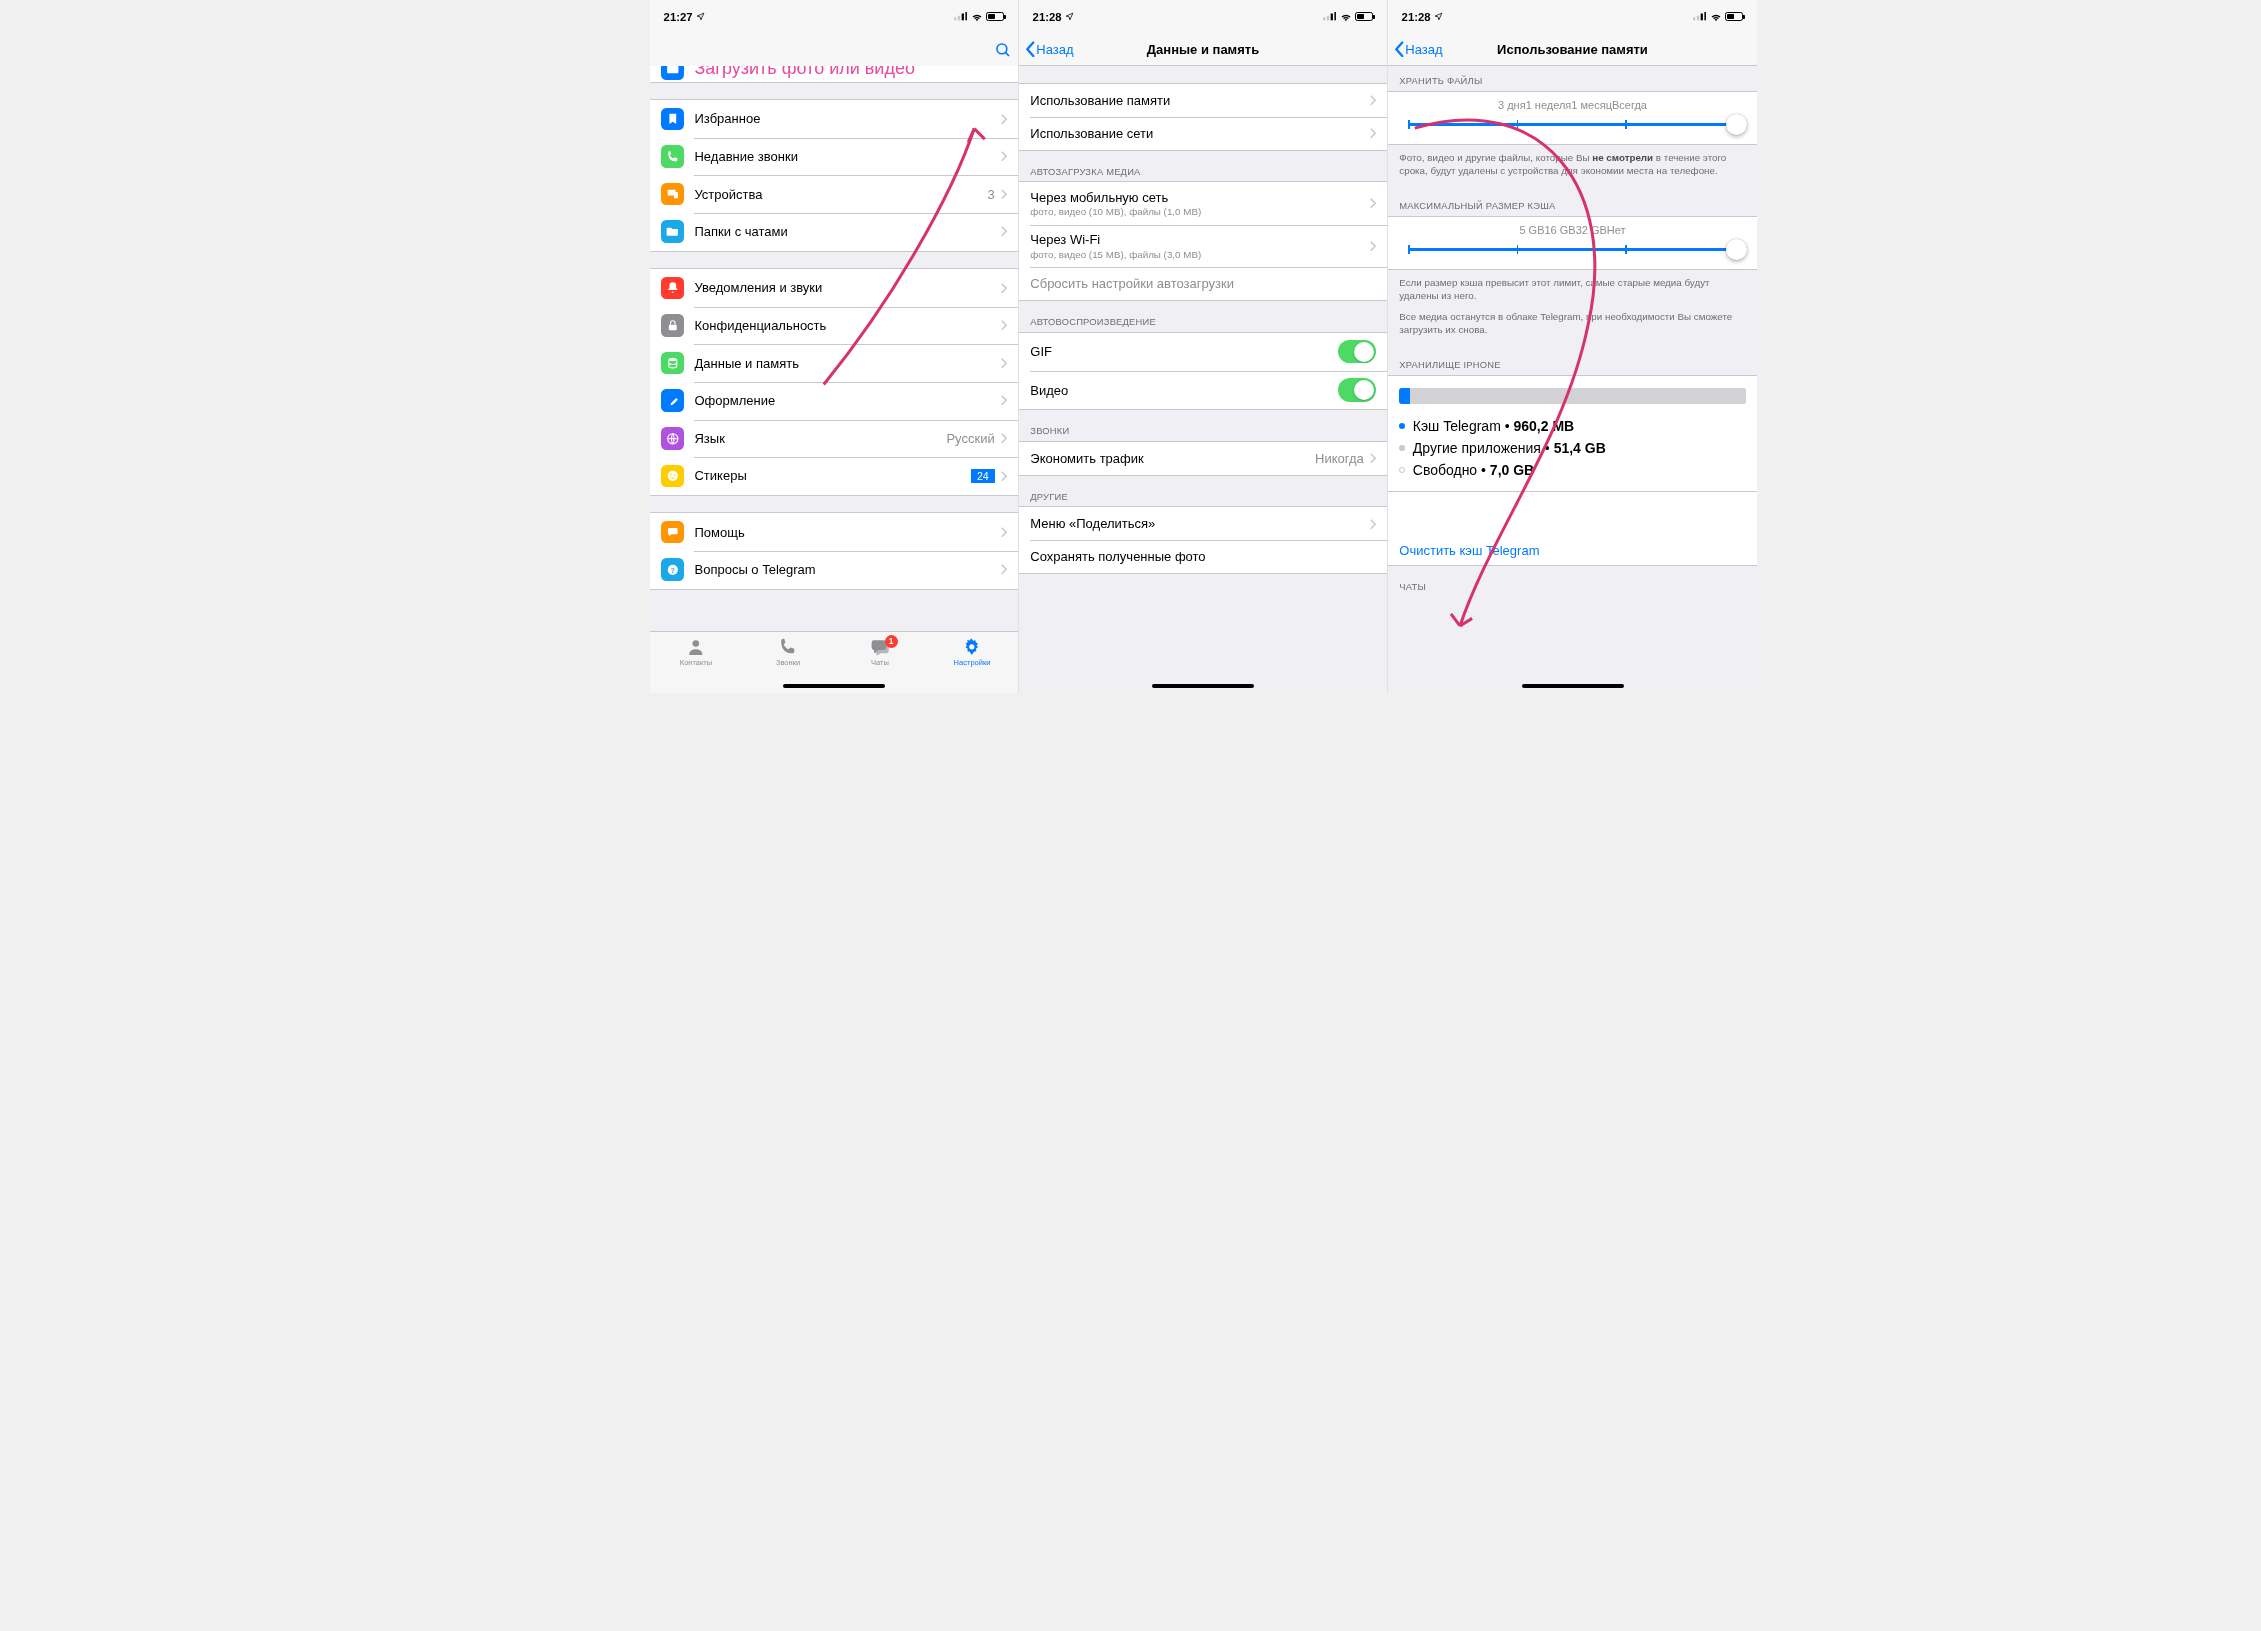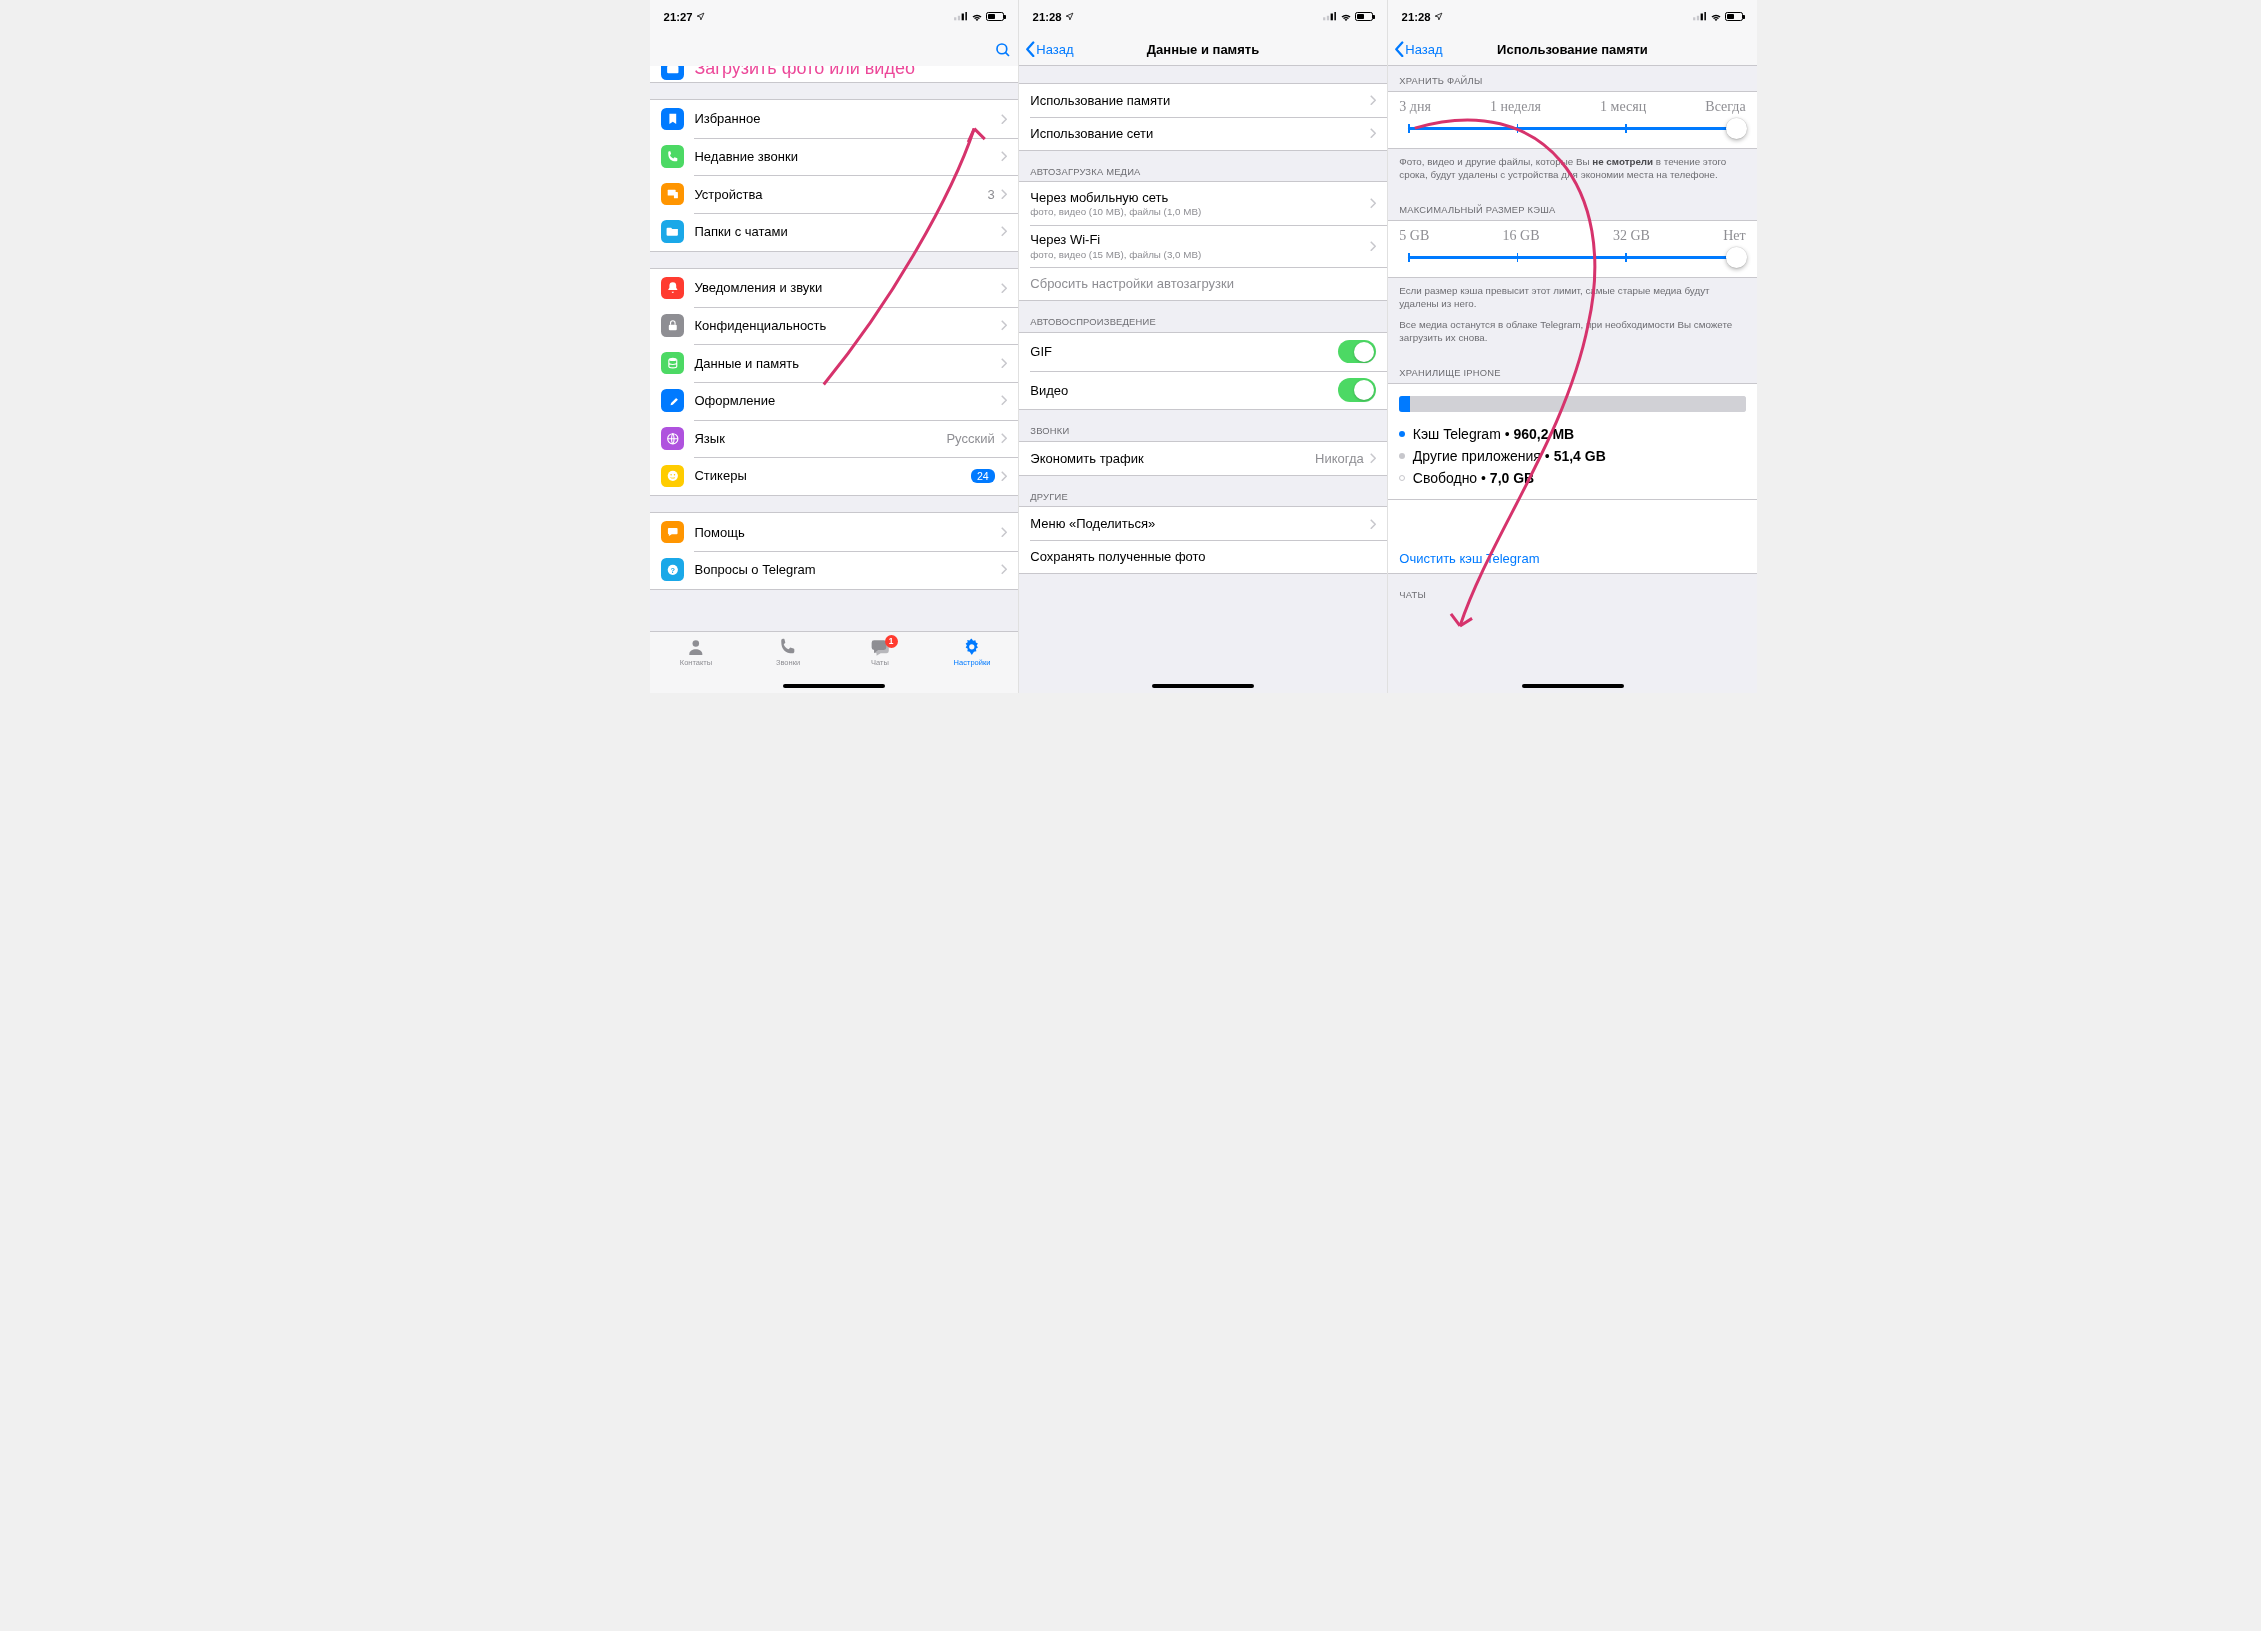--- a/index.html
+++ b/index.html
@@ -110,21 +110,21 @@
   .row-icon svg { width:13.6px; height:13.6px; }
   .row-label { font-size: 13px; flex: 1; }
   .row-sub { font-size: 9.8px; color:#8e8e93; margin-top:1.5px; }
   .row-col { display:flex; flex-direction:column; flex:1; }
   .row-detail { color: #8e8e93; font-size: 13px; margin-right: 6px; }
   .chevron { color: #c7c7cc; flex-shrink:0; }
   .row-reset { color:#8e8e93; }
   .row-link .row-label { color:#007aff;margin-top:43px; }
 
   .badge {
-    background:#007aff; color:#fff; border-radius:6px; font-size:10.6px;
+    background:#007aff; color:#fff; border-radius:0; font-size:10.6px;
     padding: 0.8px 6px; margin-right:6px; font-weight:500;
   }
 
   
   .switch {
     width: 38px; height:23.4px; background:#4cd964; border-radius:12px; position:relative;
   }
   .switch::after {
     content:""; position:absolute; right:1.5px; top:1.5px; width:20.4px; height:20.4px;
     background:#fff; border-radius:50%; box-shadow:0 0.8px 2.3px rgba(0,0,0,.25);
@@ -155,21 +155,21 @@
   
   .partial-top {
     background:#fff; border-bottom:0.4px solid #c8c7cc;
     padding: 0 11.3px 7.5px 11.3px; display:flex; align-items:flex-end;
     color:#007aff; font-size:13px; height:16.6px; overflow:hidden;
   }
   .partial-top .row-icon { margin-bottom:-6px; }
 
   
   .slider-wrap { padding: 7.5px 11.3px 13.6px 11.3px; background:#fff; }
-  .slider-labels { display:flex; justify-content:space-between; font-size:14px; color:#8e8e93; margin-bottom:12px;font-family:Liberation Serif, serif; }
+  .slider-labels { display:flex; justify-content:center; font-size:11px; color:#8e8e93; margin-bottom:12px; }
   .slider-track {
     height:3px; background:#007aff; border-radius:1.5px; position:relative;
     margin: 0 9px 4.5px 9px;
   }
   .slider-tick {
     position:absolute; top:-3px; width:1.5px; height:9px; background:#007aff;
   }
   .slider-thumb {
     position:absolute; top:-9px; right:-10.6px; width:21px; height:21px;
     background:#fff; border-radius:50%; box-shadow:0 1.5px 4.5px rgba(0,0,0,.3), 0 0 0 0.4px rgba(0,0,0,.1);

